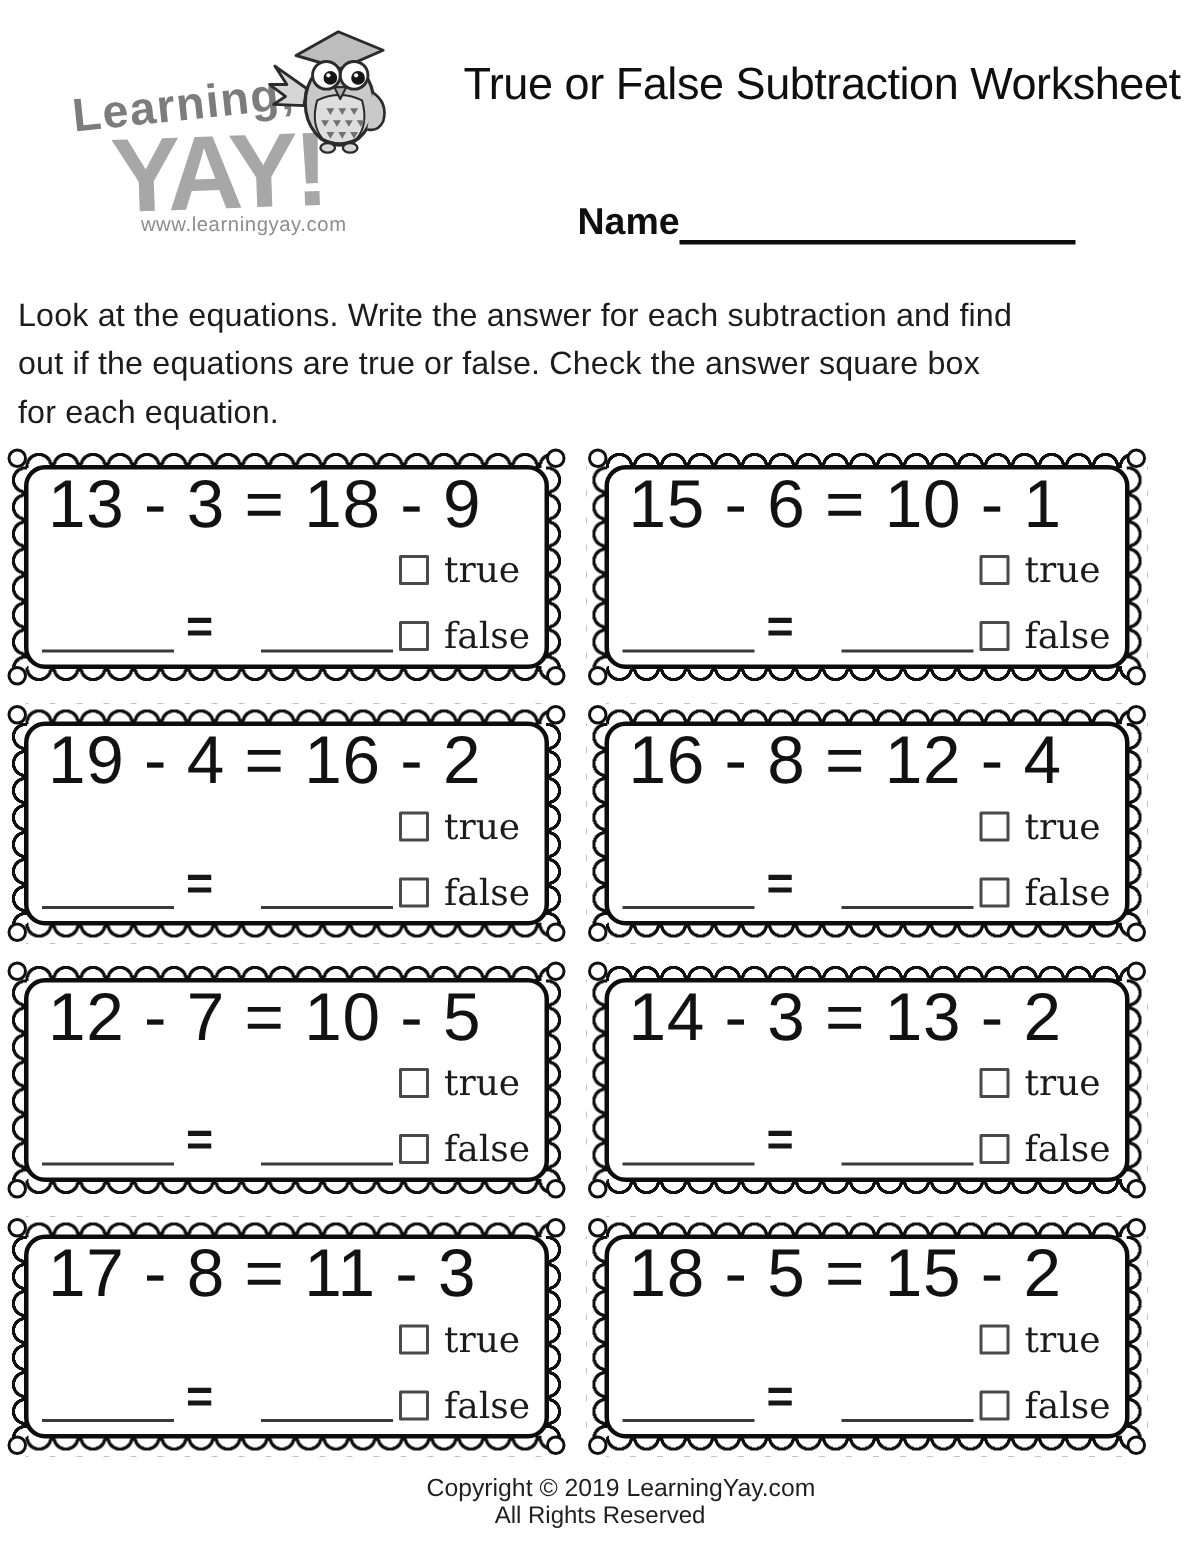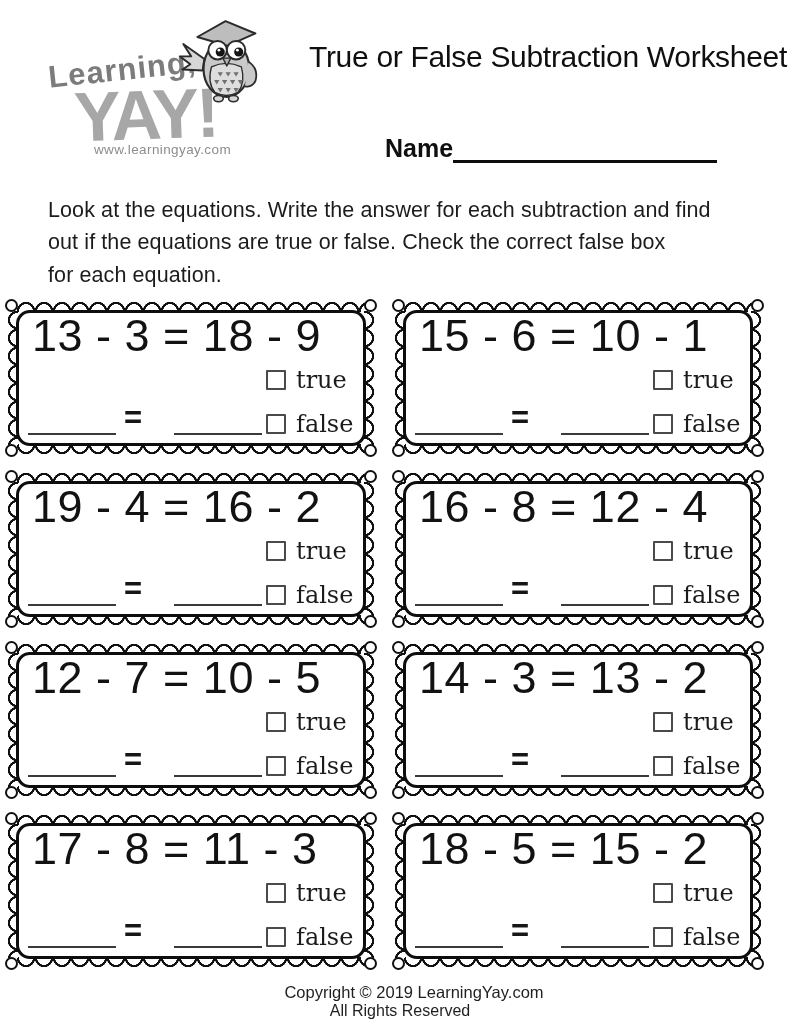--- a/index.html
+++ b/index.html
@@ -31,21 +31,21 @@
     font-size: 30px; font-weight: 400; color: #0f0f0f; letter-spacing: -0.3px;
   }
   .name-row { position: absolute; left: 385px; top: 134px; font-size: 25px; font-weight: 700; color: #0f0f0f; }
   .name-line {
     display: inline-block; width: 264px; height: 27px;
     border-bottom: 3.5px solid #0d0d0d; vertical-align: bottom;
   }
 
   
   .instructions {
-    position: absolute; left: 48px; top: 194px; width: 750px;
+    position: absolute; left: 12px; top: 194px; width: 750px;
     font-size: 21.5px; line-height: 1.5; color: #1c1c1c; letter-spacing: 0.1px;
   }
 
   
   .cards {
     position: absolute; left: 4px; top: 298px;
     display: grid; grid-template-columns: 374px 374px;
     column-gap: 13px; row-gap: 11px;
   }
   .card { position: relative; width: 374px; height: 160px; }
@@ -129,21 +129,21 @@
   <div class="logo-site">www.learningyay.com</div>
 </div>
 
 <div class="title">True or False Subtraction Worksheet</div>
 <div class="name-row">
   <span>Name</span><span class="name-line"></span>
 </div>
 
 <div class="instructions">
   <div>Look at the equations. Write the answer for each subtraction and find</div>
-  <div>out if the equations are true or false. Check the correct false box</div>
+  <div>out if the equations are true or false. Check the answer square box</div>
   <div>for each equation.</div>
 </div>
 
 <div class="cards">
 
   <div class="card">
     <div class="sc sc-top"></div>
     <div class="sc sc-bottom"></div>
     <div class="sc sc-left"></div>
     <div class="sc sc-right"></div>

